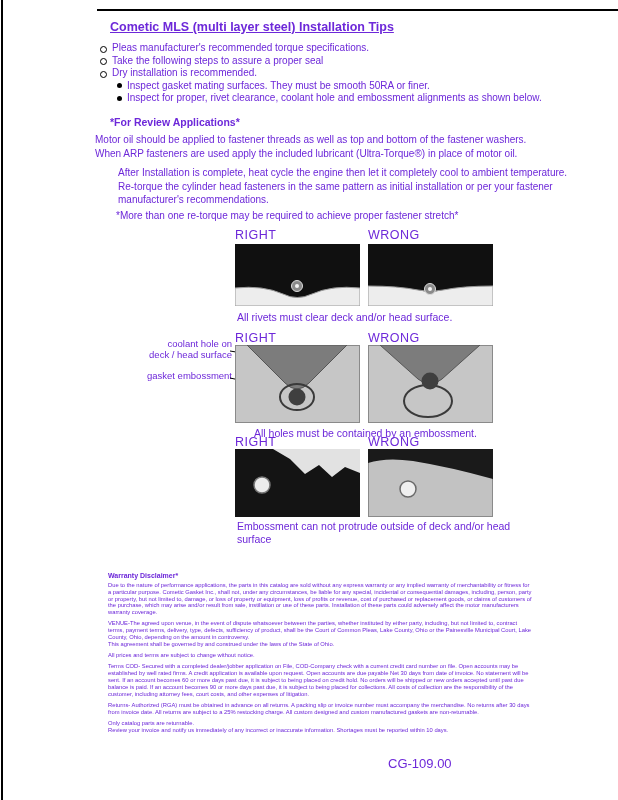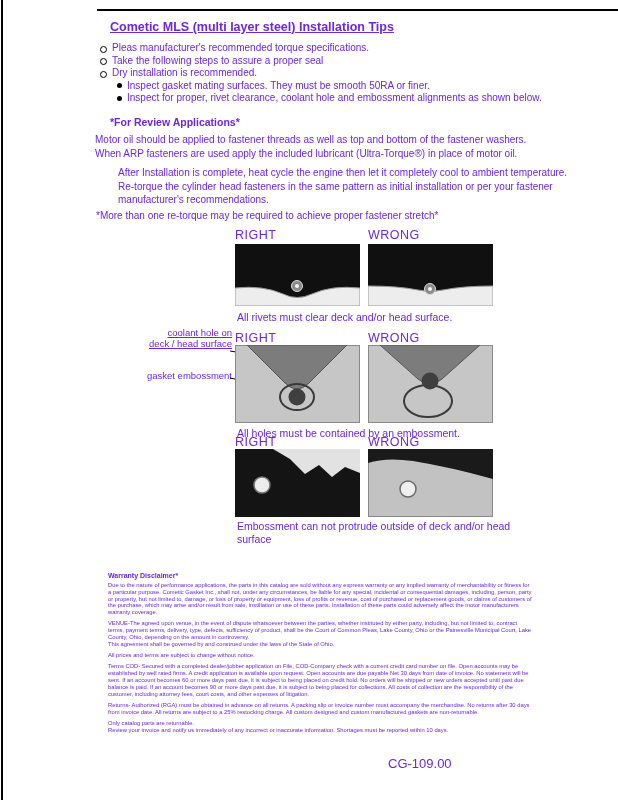--- a/index.html
+++ b/index.html
@@ -14,21 +14,21 @@
 
   .bullets{position:absolute;left:100px;top:42px;font-size:10px;line-height:12.6px;width:470px;}
   .b-row{display:flex;align-items:flex-start;}
   .b-row.sub{margin-left:17px;}
   .o-bullet{width:5px;height:5px;border:1px solid #000;border-radius:50%;margin:3.5px 5px 0 0;flex:none;}
   .f-bullet{width:5px;height:5px;background:#000;border-radius:50%;margin:3.5px 5px 0 0;flex:none;}
 
   .diesel-heading{position:absolute;left:110px;top:116px;font-size:10.5px;font-weight:bold;}
   .diesel-p1{position:absolute;left:95px;top:133px;width:460px;font-size:10px;line-height:13.5px;}
   .diesel-p2{position:absolute;left:110px;top:166px;width:460px;font-size:10px;line-height:13.5px;margin-left:8px;}
-  .diesel-note{position:absolute;left:96px;top:210px;font-size:10px;}
+  .diesel-note{position:absolute;left:116px;top:210px;font-size:10px;}
 
   .dg-label{position:absolute;width:125px;text-align:left;font-size:12.5px;letter-spacing:.5px;}
   .panel{position:absolute;width:125px;}
   .panel svg{display:block;width:125px;}
   .caption{position:absolute;left:237px;font-size:10.5px;line-height:13px;}
 
   .ann{position:absolute;font-size:9.5px;line-height:10.5px;text-align:right;}
   .leader-lines{position:absolute;left:229px;top:345px;width:46px;height:46px;}
 
   .warranty{position:absolute;left:108px;top:572px;width:424px;}
@@ -90,21 +90,21 @@
       <path d="M0,62 L0,42 Q30,42 50,46 Q62,49 75,46 Q95,42 125,42 L125,62 Z" fill="#ededed" stroke="#9a9a9a" stroke-width="1"></path>
       <circle cx="62" cy="45" r="5.5" fill="#8a8a8a" stroke="#dcdcdc" stroke-width="1"></circle>
       <circle cx="62" cy="45" r="2" fill="#f5f5f5"></circle>
     </svg>
   </div>
   <div class="caption" style="top:311px;">All rivets must clear deck and/or head surface.</div>
 
   <div class="dg-label" style="left:235px;top:331px;">RIGHT</div>
   <div class="dg-label" style="left:368px;top:331px;">WRONG</div>
 
-  <div class="ann" style="left:120px;top:328px;width:112px;text-decoration:underline;">
+  <div class="ann" style="left:120px;top:339px;width:112px;">
     <div>coolant hole on</div>
     <div>deck / head surface</div>
   </div>
   <div class="ann" style="left:112px;top:371px;width:120px;">gasket embossment</div>
   <svg class="leader-lines" viewBox="0 0 46 46">
     <line x1="1" y1="6" x2="37" y2="12" stroke="#000" stroke-width="1"></line>
     <line x1="1" y1="33" x2="34" y2="40" stroke="#000" stroke-width="1"></line>
   </svg>
 
   <div class="panel" style="left:235px;top:345px;">
@@ -116,21 +116,21 @@
     </svg>
   </div>
   <div class="panel" style="left:368px;top:345px;">
     <svg viewBox="0 0 125 78" width="125" height="78">
       <rect x="0.5" y="0.5" width="124" height="77" fill="#c6c6c6" stroke="#8a8a8a"></rect>
       <path d="M12,0 L112,0 L74,34 Q62,44 50,34 Z" fill="#7c7c7c" stroke="#555" stroke-width="1"></path>
       <ellipse cx="60" cy="56" rx="24" ry="16" fill="none" stroke="#3a3a3a" stroke-width="2"></ellipse>
       <circle cx="62" cy="36" r="8.5" fill="#3f3f3f"></circle>
     </svg>
   </div>
-  <div class="caption" style="top:427px;">All holes must be contained by an embossment.</div>
+  <div class="caption" style="top:427px;margin-left:17px;">All holes must be contained by an embossment.</div>
 
   <div class="dg-label" style="left:235px;top:435px;">RIGHT</div>
   <div class="dg-label" style="left:368px;top:435px;">WRONG</div>
   <div class="panel" style="left:235px;top:449px;">
     <svg viewBox="0 0 125 68" width="125" height="68">
       <rect width="125" height="68" fill="#141414"></rect>
       <path d="M38,0 L125,0 L125,24 L110,18 L97,28 L84,16 L70,25 L55,10 Z" fill="#e2e2e2"></path>
       <circle cx="27" cy="36" r="8" fill="#ececec" stroke="#777" stroke-width="1.5"></circle>
     </svg>
   </div>

